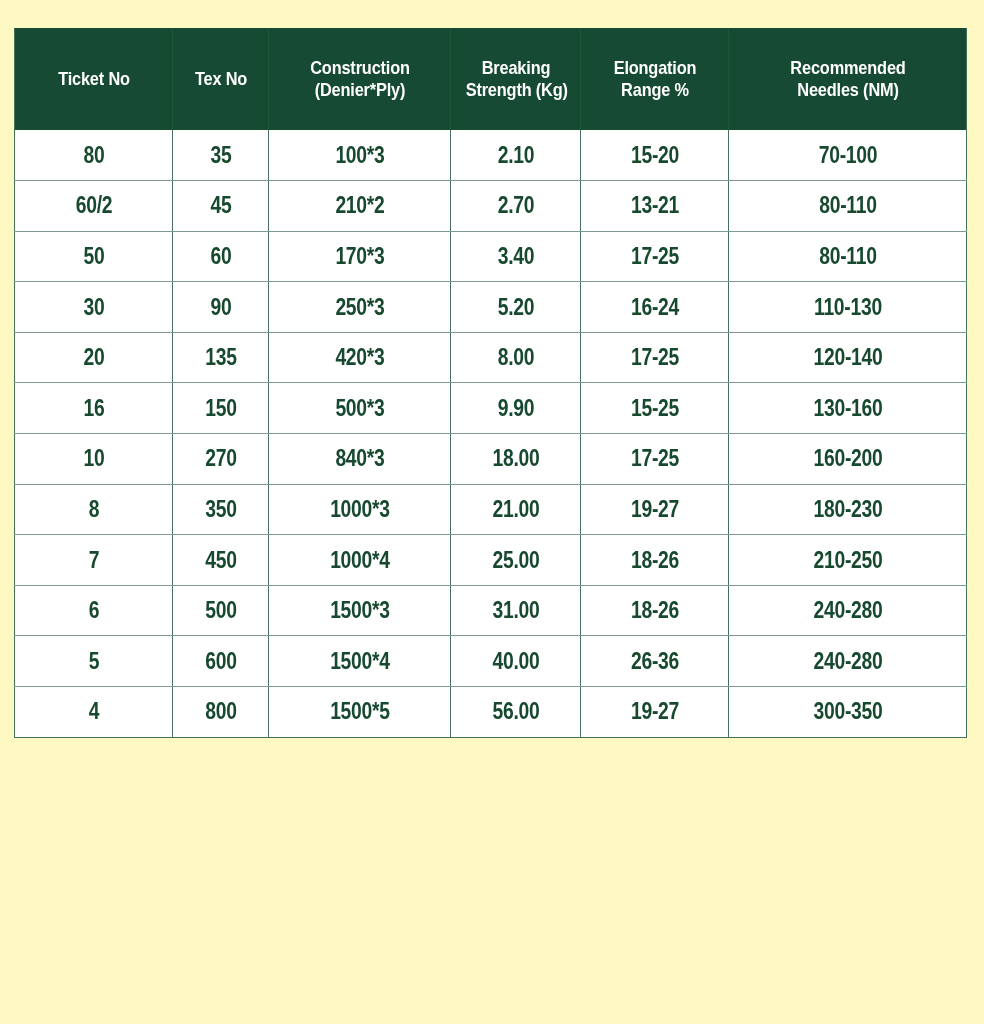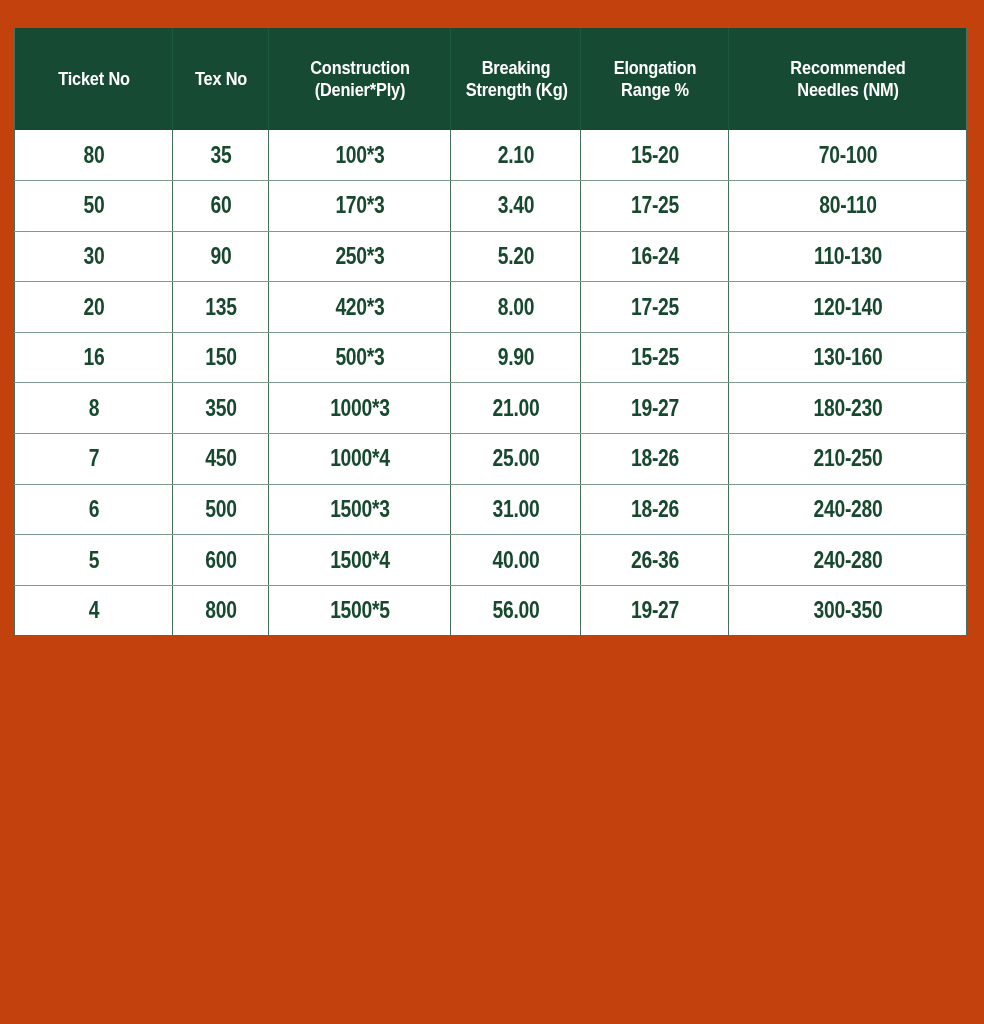--- a/index.html
+++ b/index.html
@@ -10,21 +10,21 @@
   body {
     width: 984px;
     height: 1024px;
     font-family: "Liberation Sans", sans-serif;
     overflow: hidden;
   }
   #page {
     position: relative;
     width: 984px;
     height: 1024px;
-    background: #c2410c;
+    background: #fef9c3;
   }
   #spec-table {
     position: absolute;
     left: 14px;
     top: 28px;
     width: 952px;
     border-collapse: collapse;
     table-layout: fixed;
     background: #ffffff;
   }
@@ -121,20 +121,28 @@
     <tbody>
         <tr>
           <td>80</td>
           <td>35</td>
           <td>100*3</td>
           <td>2.10</td>
           <td>15-20</td>
           <td>70-100</td>
         </tr>
         <tr>
+          <td>60/2</td>
+          <td>45</td>
+          <td>210*2</td>
+          <td>2.70</td>
+          <td>13-21</td>
+          <td>80-110</td>
+        </tr>
+        <tr>
           <td>50</td>
           <td>60</td>
           <td>170*3</td>
           <td>3.40</td>
           <td>17-25</td>
           <td>80-110</td>
         </tr>
         <tr>
           <td>30</td>
           <td>90</td>
@@ -153,20 +161,28 @@
         </tr>
         <tr>
           <td>16</td>
           <td>150</td>
           <td>500*3</td>
           <td>9.90</td>
           <td>15-25</td>
           <td>130-160</td>
         </tr>
         <tr>
+          <td>10</td>
+          <td>270</td>
+          <td>840*3</td>
+          <td>18.00</td>
+          <td>17-25</td>
+          <td>160-200</td>
+        </tr>
+        <tr>
           <td>8</td>
           <td>350</td>
           <td>1000*3</td>
           <td>21.00</td>
           <td>19-27</td>
           <td>180-230</td>
         </tr>
         <tr>
           <td>7</td>
           <td>450</td>

